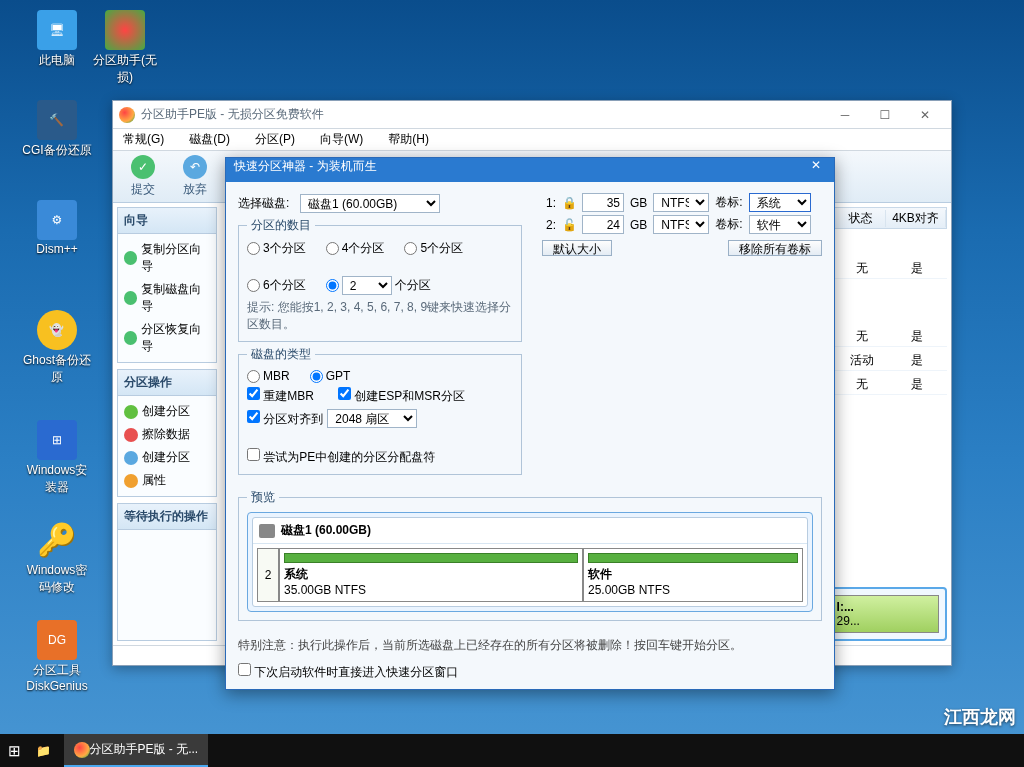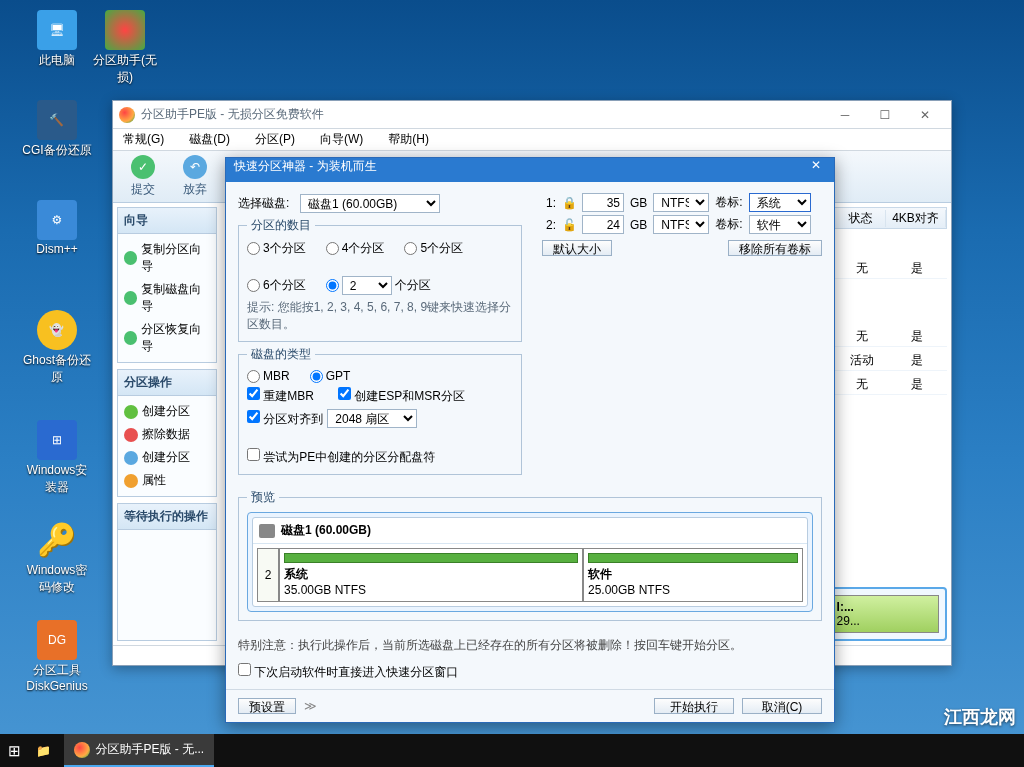--- a/index.html
+++ b/index.html
@@ -3,21 +3,21 @@
 <meta charset="utf-8">
 <style>
 *{box-sizing:border-box;margin:0;padding:0;font-family:"Microsoft YaHei",Tahoma,sans-serif;font-size:12px}
 body{width:1024px;height:767px;overflow:hidden;background:linear-gradient(180deg,#0a4d8c 0%,#1a6bb0 30%,#2b7fc4 60%,#4896d3 100%);position:relative}
 .desktop{position:absolute;inset:0}
 .desk-icon{position:absolute;width:70px;text-align:center;color:#fff;cursor:pointer}
 .desk-icon .ic{width:40px;height:40px;margin:0 auto 2px;border-radius:4px;display:flex;align-items:center;justify-content:center}
 .desk-icon .lbl{font-size:12px;text-shadow:0 1px 2px #000}
 .taskbar{position:absolute;left:0;right:0;bottom:0;height:33px;background:#101010;display:flex;align-items:center}
 .tb-btn{height:33px;display:flex;align-items:center;padding:0 8px;color:#fff}
-.tb-task{background:#3a3a3a;border-bottom:2px solid #4aa8f0;margin-left:4px;padding:0 10px;display:flex;align-items:center;gap:6px}
+.tb-task{background:#3a3a3a;border-bottom:2px solid #4aa8f0;margin-left:4px;padding:0 10px;display:flex;align-items:center;}
 .watermark{position:absolute;right:8px;bottom:38px;color:#fff;font-size:18px;font-weight:bold;text-shadow:0 1px 3px rgba(0,0,0,.6)}
 .win-main{position:absolute;left:112px;top:100px;width:840px;height:566px;background:#fff;border:1px solid #8aa0b8;box-shadow:0 3px 12px rgba(0,0,0,.3)}
 .win-title{height:28px;display:flex;align-items:center;padding:0 6px;gap:6px;border-bottom:1px solid #d0d8e0;color:#5a6a7a}
 .win-ctrl{margin-left:auto;display:flex}
 .win-ctrl div{width:40px;height:28px;display:flex;align-items:center;justify-content:center;color:#666}
 .menubar{height:22px;display:flex;align-items:center;padding:0 4px;gap:13px;border-bottom:1px solid #d0d8e0}
 .menubar span{padding:2px 6px}
 .toolbar{height:52px;background:linear-gradient(#f4f8fc,#e0ecf6);display:flex;align-items:center;padding:0 8px;gap:8px;border-bottom:1px solid #b8cce0}
 .tbtn{display:flex;flex-direction:column;align-items:center;gap:2px;width:44px;color:#3a5a7a}
 .tbtn .ti{width:24px;height:24px;border-radius:50%}
@@ -350,27 +350,20 @@
             </div>
           </div>
         </div>
       </div>
     </fieldset>
     <div class="note">特别注意：执行此操作后，当前所选磁盘上已经存在的所有分区将被删除！按回车键开始分区。</div>
     <div class="cbrow">
         <label><input type="checkbox" style=""> <span>下次启动软件时直接进入快速分区窗口</span></label>
       </div>
   </div>
-  <div class="dlg-foot">
-    <button class="btn">预设置</button>
-    <span style="color:#888">≫</span>
-    <div style="flex:1"></div>
-    <button class="btn" style="width:80px">开始执行</button>
-    <button class="btn" style="width:80px">取消(C)</button>
-  </div>
 </div>
 
 <div class="watermark">江西龙网</div>
 
 <div class="taskbar">
   <div class="tb-btn" style="font-size:15px">⊞</div>
   <div class="tb-btn">📁</div>
   <div class="tb-btn tb-task">
     <div class="app-ico"></div>
     <span>分区助手PE版 - 无...</span>

